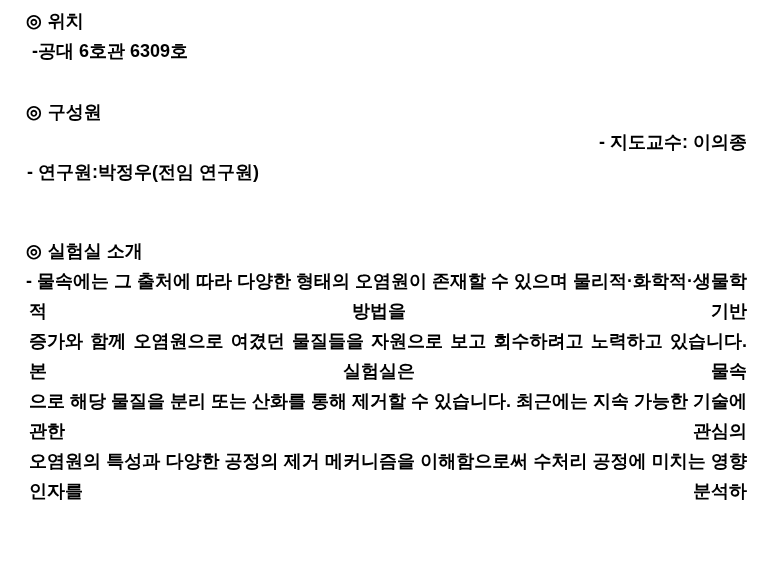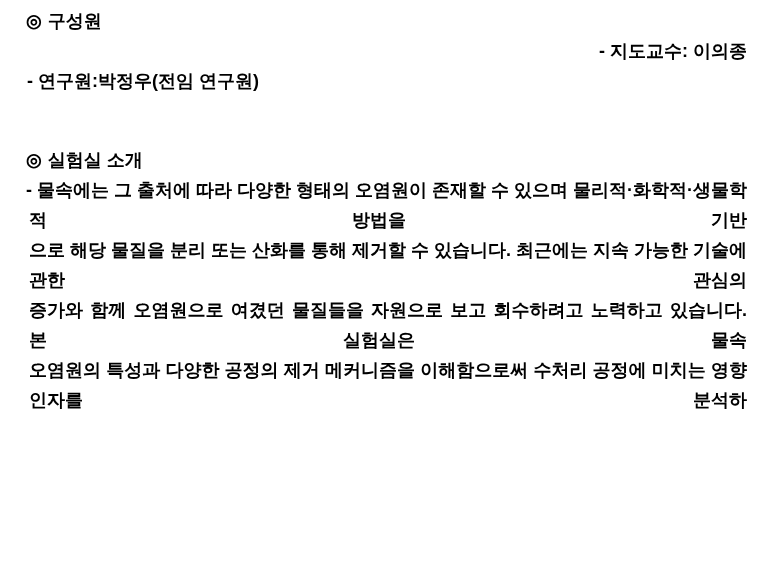--- a/index.html
+++ b/index.html
@@ -62,20 +62,26 @@
     text-align: justify;
     text-align-last: justify;
   }
   .para-line.first { text-indent: -3px; }
 </style>
 </head>
 <body>
 
 <div>
 
+  <section class="section-location">
+    <div class="heading">
+      <span class="marker">◎</span><span>위치</span>
+    </div>
+    <div class="item indent-small">-공대 6호관 6309호</div>
+  </section>
 
 
   <section class="section-members">
     <div class="heading">
       <span class="marker">◎</span><span>구성원</span>
     </div>
     <div class="item indent-dash">- 지도교수: 이의종</div>
     <div class="researcher-row">
       <span class="researcher-label">- 연구원:</span>
       <div class="researcher-names">
@@ -83,20 +89,20 @@
       </div>
     </div>
   </section>
 
   <section class="section-intro">
     <div class="heading">
       <span class="marker">◎</span><span>실험실 소개</span>
     </div>
     <div class="para">
       <div class="para-line first">- 물속에는 그 출처에 따라 다양한 형태의 오염원이 존재할 수 있으며 물리적·화학적·생물학적 방법을 기반</div>
+      <div class="para-line">증가와 함께 오염원으로 여겼던 물질들을 자원으로 보고 회수하려고 노력하고 있습니다. 본 실험실은 물속</div>
       <div class="para-line">으로 해당 물질을 분리 또는 산화를 통해 제거할 수 있습니다. 최근에는 지속 가능한 기술에 관한 관심의</div>
-      <div class="para-line">증가와 함께 오염원으로 여겼던 물질들을 자원으로 보고 회수하려고 노력하고 있습니다. 본 실험실은 물속</div>
       <div class="para-line">오염원의 특성과 다양한 공정의 제거 메커니즘을 이해함으로써 수처리 공정에 미치는 영향인자를 분석하</div>
 
     </div>
   </section>
 
 </div>
 
 </body></html>

